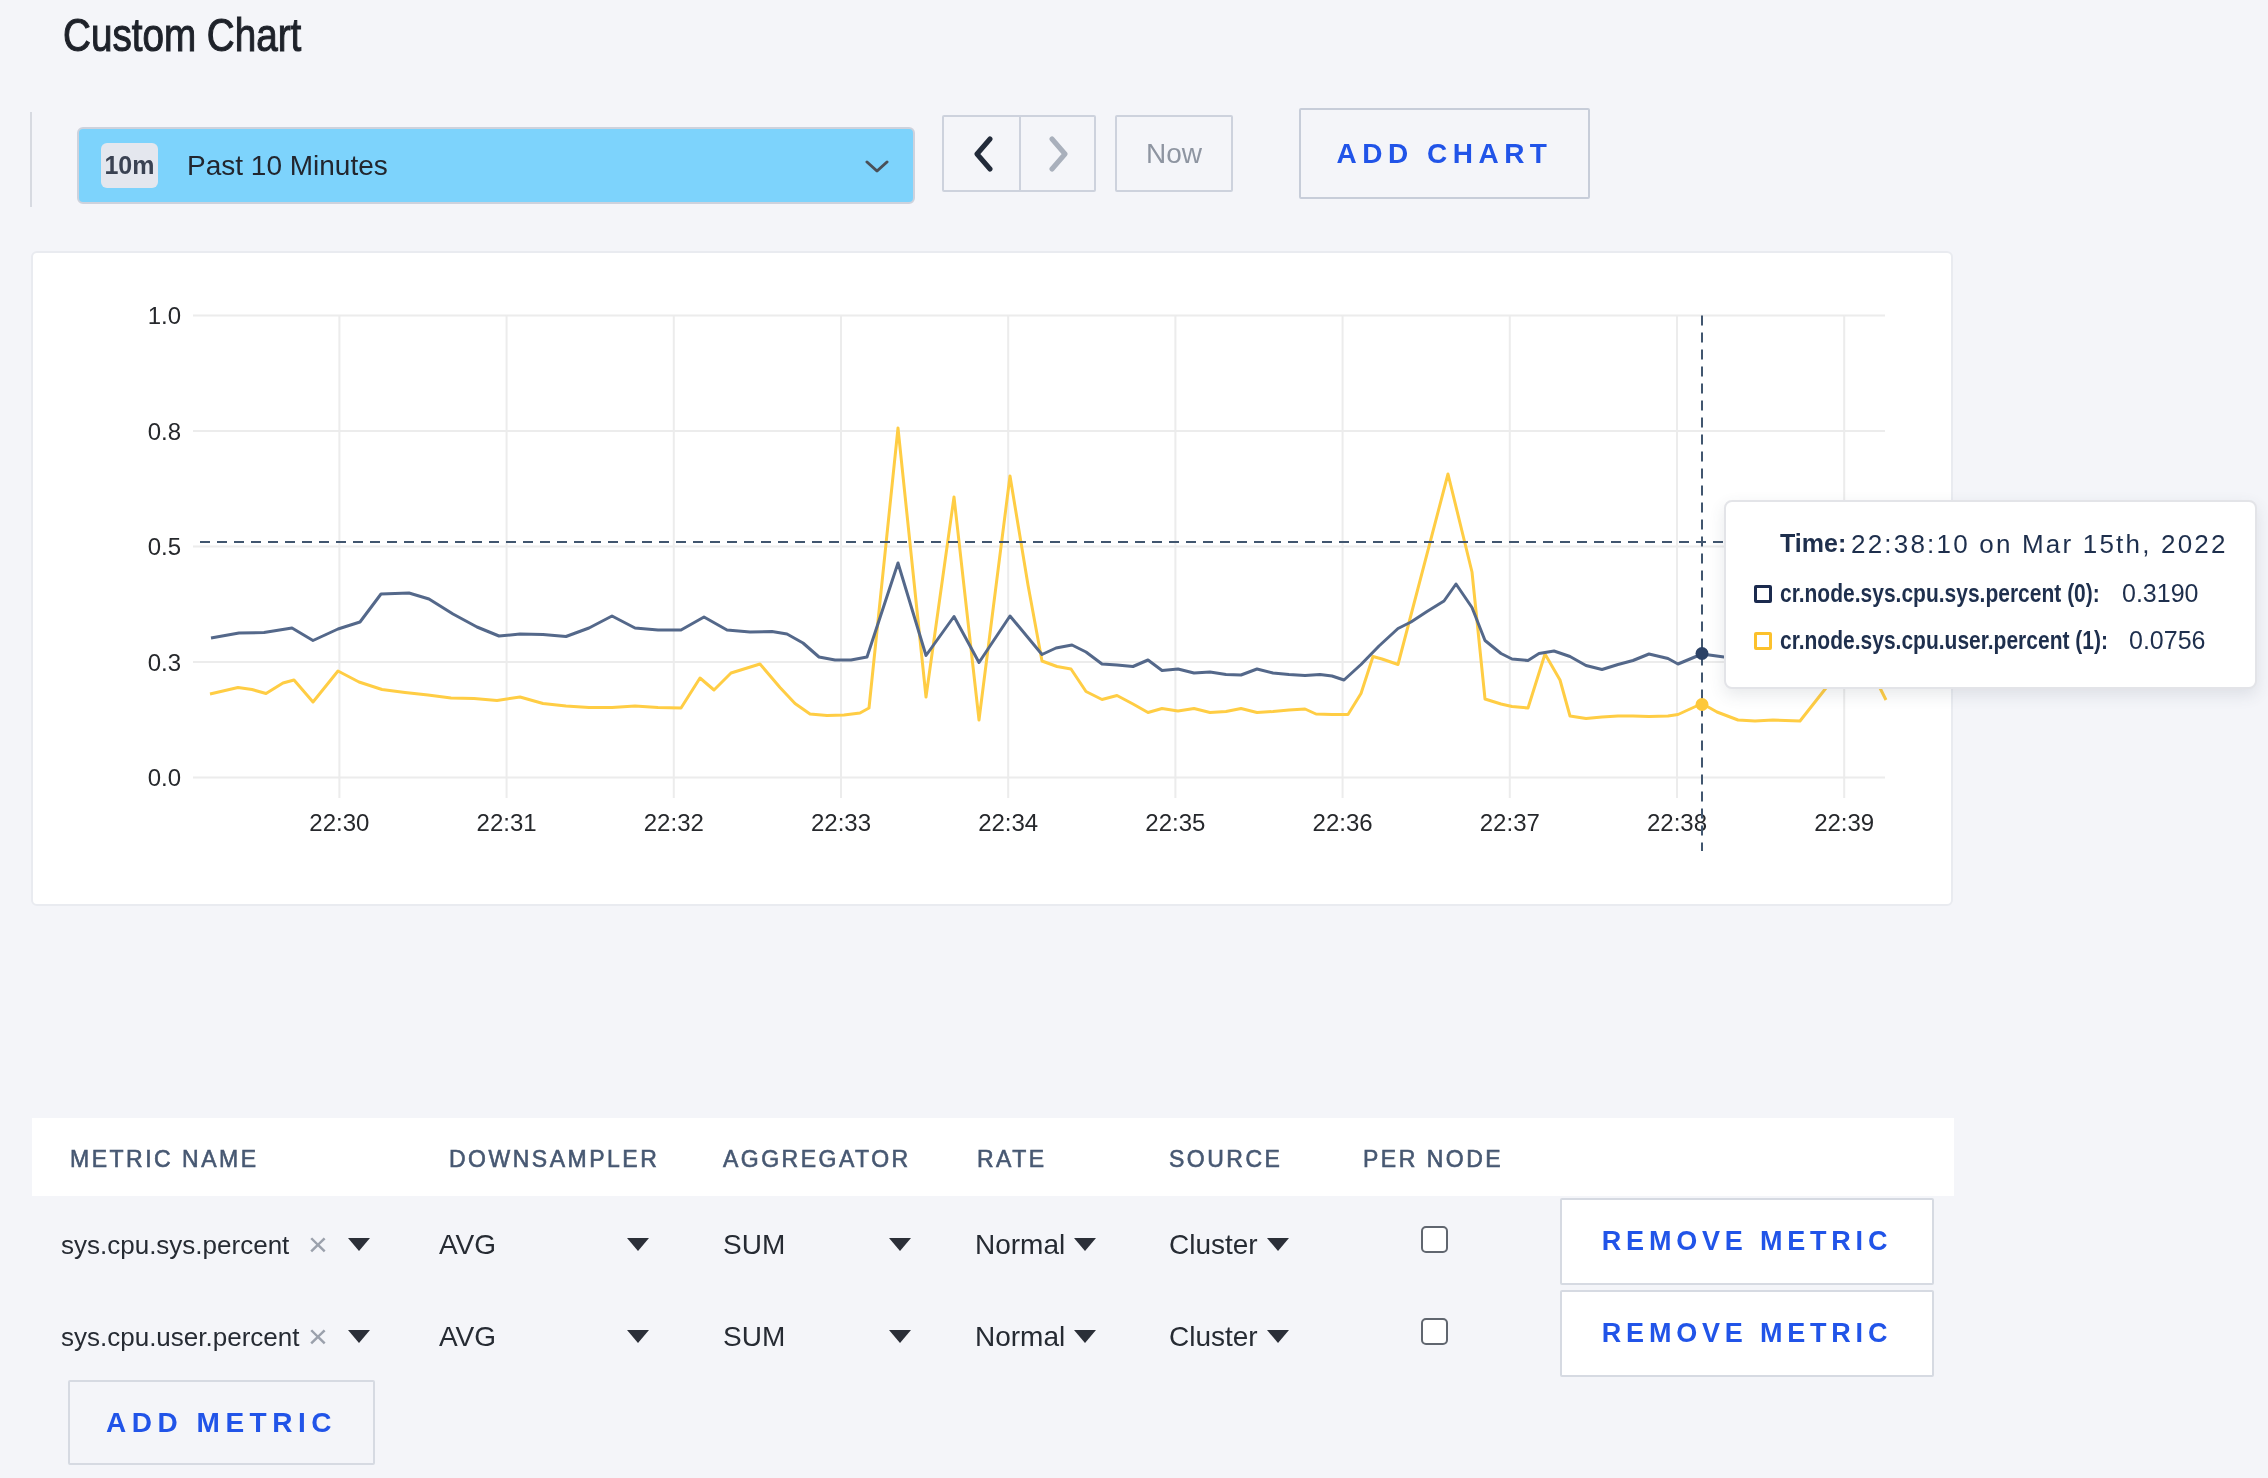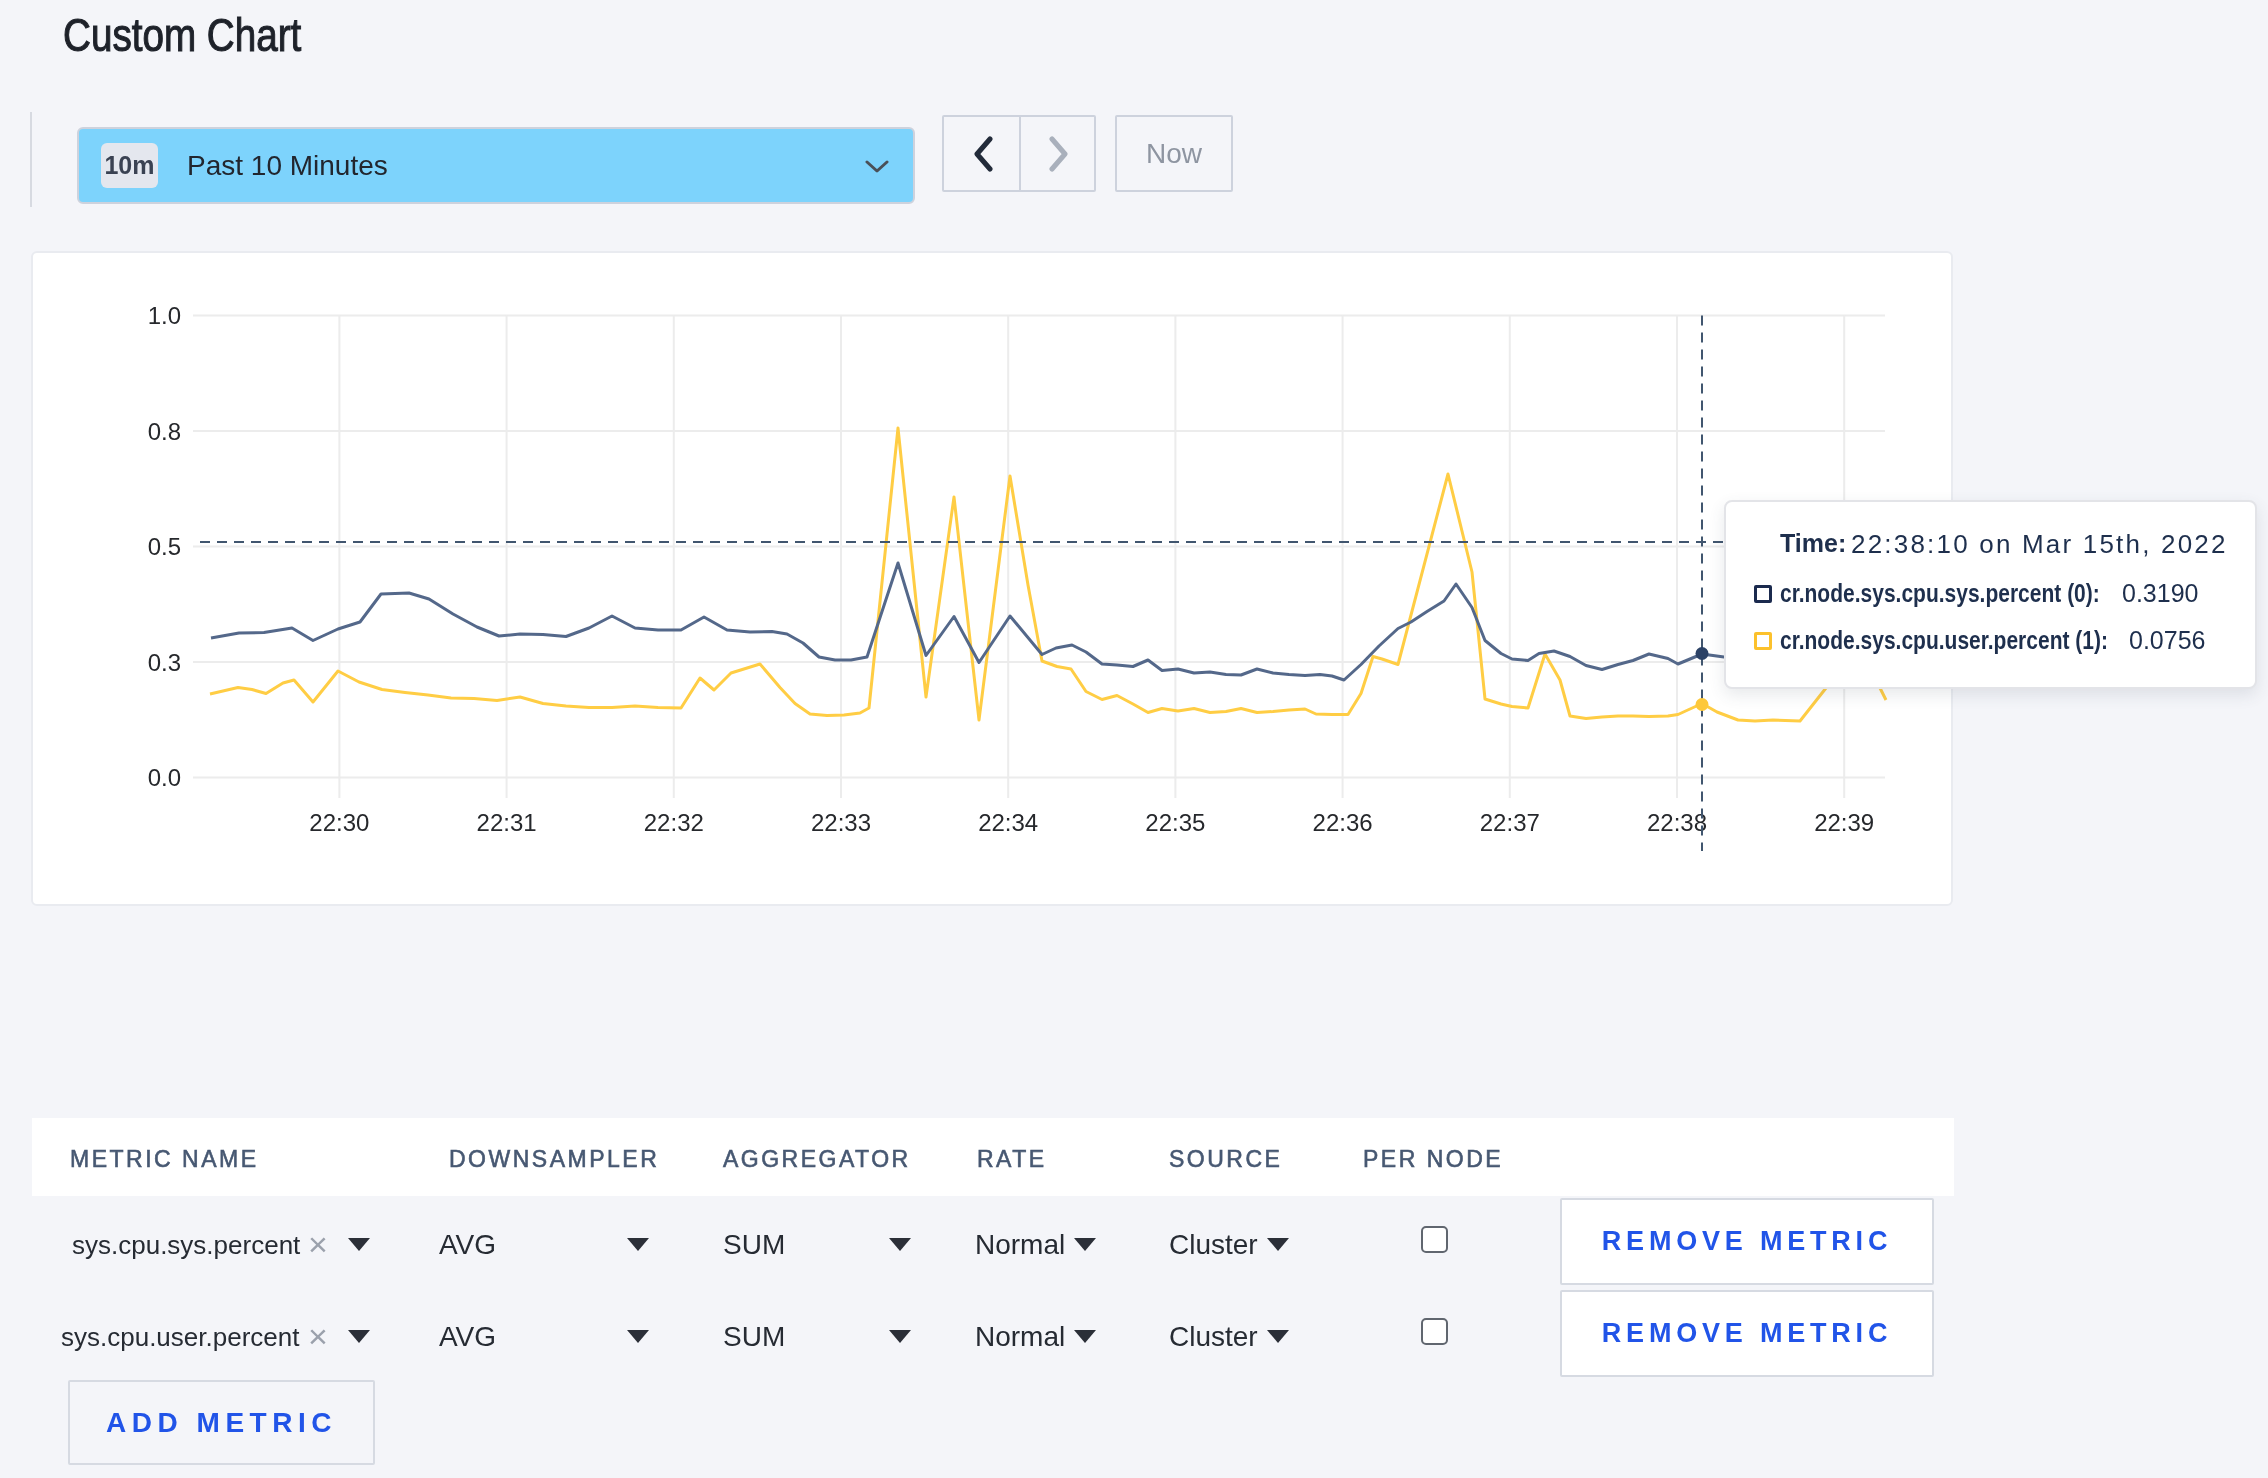--- a/index.html
+++ b/index.html
@@ -32,20 +32,21 @@
     <svg class="abs" style="left:28px; top:19px;" width="22" height="36" viewBox="0 0 22 36">
         <path d="M18 3 L5 18 L18 33" fill="none" stroke="#222b3a" stroke-width="5" stroke-linecap="round" stroke-linejoin="round"></path>
       </svg>
     <svg class="abs" style="left:104px; top:19px;" width="22" height="36" viewBox="0 0 22 36">
         <path d="M4 3 L17 18 L4 33" fill="none" stroke="#a9b0bc" stroke-width="5" stroke-linecap="round" stroke-linejoin="round"></path>
       </svg>
   </div>
 
   <div class="abs btn" style="left:1115px; top:115px; width:118px; height:77px; font-size:28px; color:#8e95a1;">Now</div>
 
+  <div class="abs btn blue" style="left:1299px; top:108px; width:291px; height:91px; border-color:#c7cdd9; font-size:28px;">ADD CHART</div>
 
   <div class="abs" style="left:31px; top:251px; width:1922px; height:655px; background:#fff; border:2px solid #e9ebf0; border-radius:6px;"></div>
 
   <svg class="abs" style="left:0; top:0; z-index:2;" width="2268" height="1478" viewBox="0 0 2268 1478">
     <g stroke="#ececec" stroke-width="2">
       <line x1="193" y1="315.5" x2="1885" y2="315.5"></line>
       <line x1="193" y1="431" x2="1885" y2="431"></line>
       <line x1="193" y1="546.5" x2="1885" y2="546.5"></line>
       <line x1="193" y1="662" x2="1885" y2="662"></line>
       <line x1="193" y1="777.5" x2="1885" y2="777.5"></line>
@@ -104,21 +105,21 @@
   <div class="abs" style="top:1146px; left:0; width:2268px; font-size:23px; font-weight:normal; -webkit-text-stroke:0.6px #475872; letter-spacing:2.5px; color:#475872;">
     <span class="abs" style="left:70px;">METRIC NAME</span>
     <span class="abs" style="left:449px;">DOWNSAMPLER</span>
     <span class="abs" style="left:723px;">AGGREGATOR</span>
     <span class="abs" style="left:977px;">RATE</span>
     <span class="abs" style="left:1169px;">SOURCE</span>
     <span class="abs" style="left:1363px;">PER NODE</span>
   </div>
 
   <div class="abs" style="left:0; top:1229px; width:2268px; font-size:28px; color:#262b33;">
-    <span class="abs" style="left:61px; top:1px; font-size:26px;margin-left:11px;">sys.cpu.sys.percent</span>
+    <span class="abs" style="left:61px; top:1px; font-size:26px;">sys.cpu.sys.percent</span>
     <span class="abs" style="left:308px; top:-4px; font-size:34px; color:#9ba1ac;">×</span>
     <div class="abs caret" style="left:348px; top:9px;"></div>
     <span class="abs" style="left:439px;">AVG</span>
     <div class="abs caret" style="left:627px; top:9px;"></div>
     <span class="abs" style="left:723px;">SUM</span>
     <div class="abs caret" style="left:889px; top:9px;"></div>
     <span class="abs" style="left:975px;">Normal</span>
     <div class="abs caret" style="left:1074px; top:9px;"></div>
     <span class="abs" style="left:1169px;">Cluster</span>
     <div class="abs caret" style="left:1267px; top:9px;"></div>

